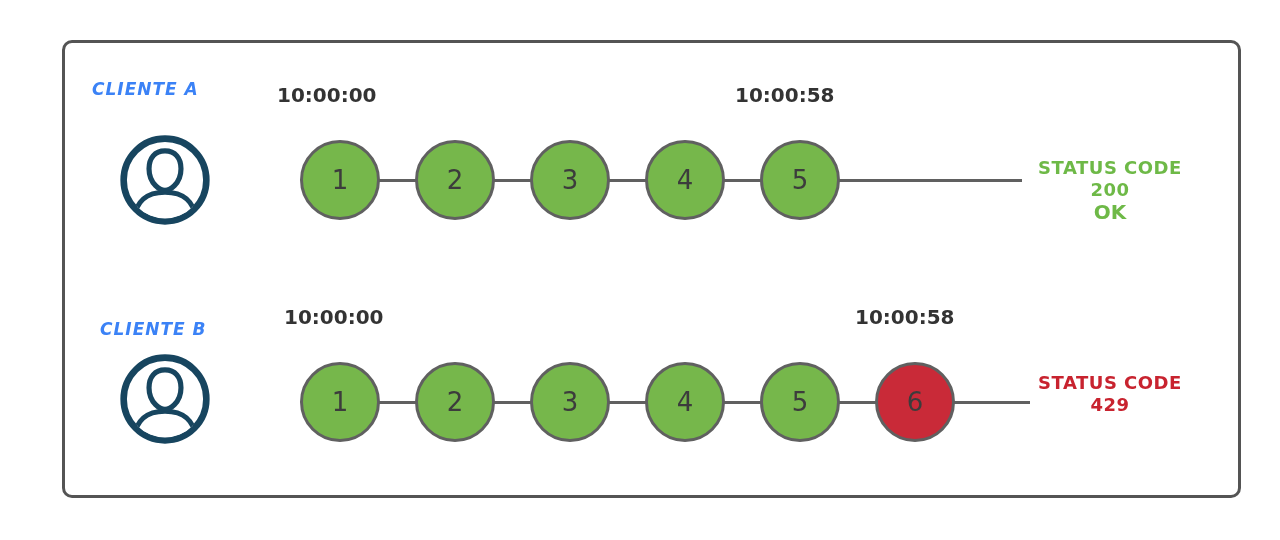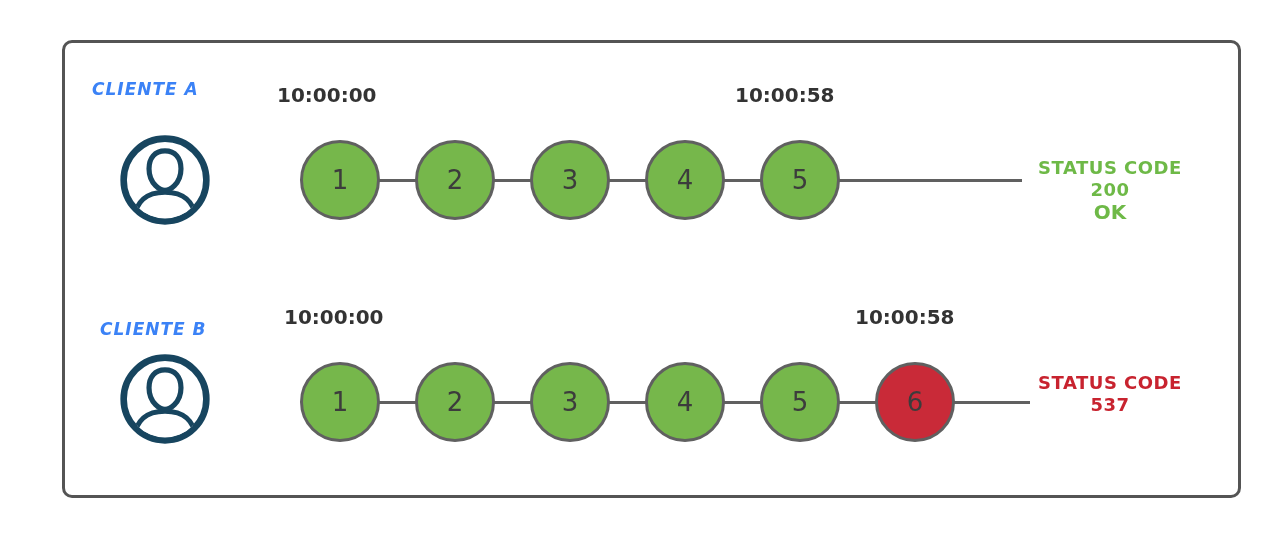--- a/index.html
+++ b/index.html
@@ -166,16 +166,16 @@
     <span>4</span>
     </div>
   <div class="request-circle ok" style="left:760px; top:362px;">
     <span>5</span>
     </div>
   <div class="request-circle error" style="left:875px; top:362px;">
     <span>6</span>
     </div>
 
   <div class="status-block error" style="left:1020px; top:372px;">
-    <div class="status-code">STATUS CODE 537</div>
+    <div class="status-code">STATUS CODE 429</div>
   </div>
 
 </div>
 
 </body></html>

